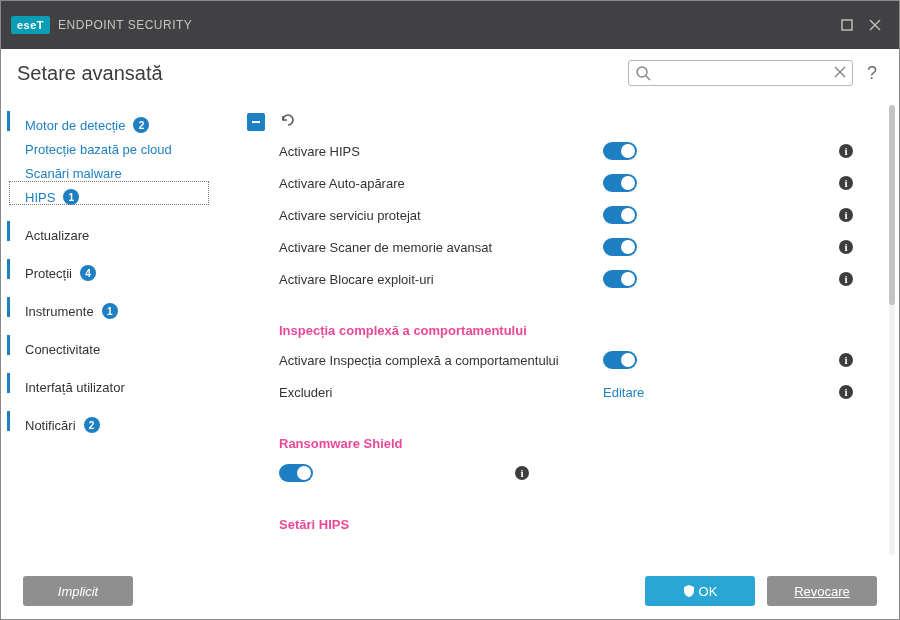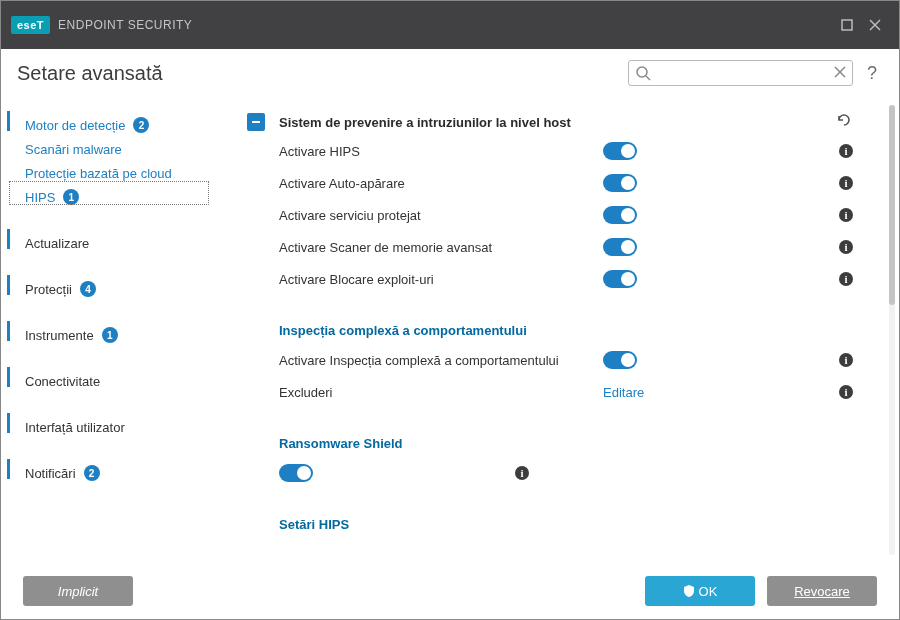--- a/index.html
+++ b/index.html
@@ -28,21 +28,21 @@
   
   .body { flex: 1; display: flex; overflow: hidden; }
 
   
   .sidebar { width: 238px; padding: 12px 0 0 0; overflow-y: auto; }
   .nav-item { position: relative; display: flex; align-items: flex-end; height: 24px; padding: 0 8px 0 24px; font-size: 13px; cursor: pointer; color: #333; }
   .nav-item.child { color: #1e80c2; }
   .nav-item.active-bar::before { content: ""; position: absolute; left: 6px; top: 2px; bottom: 2px; width: 3px; background: #1e80c2; }
   .nav-item.selected { background: #fff; }
   .nav-item .dotted { position:absolute; top:0; left:8px; right:30px; bottom:0; border:1px dotted #7a7a7a; pointer-events:none; }
-  .nav-item.group { color: #333; margin-top: 22px; }
+  .nav-item.group { color: #333; margin-top: 14px; }
   .nav-item.first-group { margin-top: 0; }
   .nav-item .label { flex: 0 0 auto; }
   .badge { display: inline-flex; align-items: center; justify-content: center; min-width: 16px; height: 16px; padding: 0 4px; border-radius: 8px; background: #1e80c2; color: #fff; font-size: 10px; font-weight: 600; margin-left: 8px; }
 
   
   .content-wrap { flex: 1; position: relative; }
   .content { position:absolute; top:0; left:0; right:14px; bottom:0; overflow-y: auto; padding: 12px 10px 20px 0; }
   .scrollbar-track { position:absolute; right:4px; top:8px; bottom:8px; width:6px; background:#f1f1f1; border-radius:3px; }
   .scrollbar-thumb { position:absolute; right:4px; top:8px; width:6px; height:200px; background:#c4c4c4; border-radius:3px; }
 
@@ -52,21 +52,21 @@
   .section-title { font-size: 13px; font-weight: 700; color: #2b2b2b; flex: 1; }
   .undo-btn { width: 22px; height: 22px; cursor: pointer; }
 
   .row { display: flex; align-items: center; height: 32px; padding: 0 18px 0 40px; font-size: 13px; color: #333; gap: 32px; }
   .row .row-label { flex: 1; }
   .row .control { width: 200px; display:flex; align-items:center; }
   .row .info { width: 22px; display: flex; justify-content: center; }
   .row .info svg circle { fill:#3d3d3d; }
   .row .info svg text { fill:#fff; font-size:11px; font-weight:700; font-family:Georgia,serif; }
 
-  .subheading { font-size: 13px; font-weight: 700; color: #0369a1; padding: 28px 0 6px 40px; }
+  .subheading { font-size: 13px; font-weight: 700; color: #ec4899; padding: 28px 0 6px 40px; }
 
   .toggle { width: 34px; height: 18px; border-radius: 9px; position: relative; cursor: pointer; }
   .toggle.on { background: #1e80c2; }
   .toggle .knob { position: absolute; top: 2px; width: 14px; height: 14px; border-radius: 50%; background: #fff; }
   .toggle.on .knob { right: 2px; }
 
   .link-val { color: #1e80c2; cursor: pointer; font-size: 13px; }
 
   
   .footer { height: 56px; border-top: 0; display: flex; align-items: center; padding: 0 22px; gap: 12px; }
@@ -121,24 +121,24 @@
   </div>
 
   <div class="body">
 
     <div class="sidebar">
       <div class="nav-item child active-bar first-group">
         <span class="label">Motor de detecție</span>
         <span class="badge">2</span>
       </div>
       <div class="nav-item child">
+        <span class="label">Protecție bazată pe cloud</span>
+      </div>
+      <div class="nav-item child">
         <span class="label">Scanări malware</span>
-      </div>
-      <div class="nav-item child">
-        <span class="label">Protecție bazată pe cloud</span>
       </div>
       <div class="nav-item child selected">
         <span class="dotted"></span>
         <span class="label">HIPS</span>
         <span class="badge">1</span>
       </div>
       <div class="nav-item group active-bar">
         <span class="label">Actualizare</span>
       </div>
       <div class="nav-item group active-bar">
@@ -163,21 +163,20 @@
 
     <div class="content-wrap">
       <div class="content">
 
         <div class="section-head">
           <div class="collapse-btn">
             <svg width="10" height="10">
                 <line x1="1" y1="5" x2="9" y2="5"></line>
               </svg>
           </div>
-          <div class="section-title">Sistem de prevenire a intruziunilor la nivel host</div>
           <div class="undo-btn">
             <svg width="18" height="18">
                 <path d="M4 9 A5 5 0 1 1 9 14" fill="none" stroke="#555" stroke-width="1.6"></path>
                 <polyline points="4,5 4,9 8,9" fill="none" stroke="#555" stroke-width="1.6"></polyline>
               </svg>
           </div>
         </div>
 
         <div class="row">
           <div class="row-label">Activare HIPS</div>

